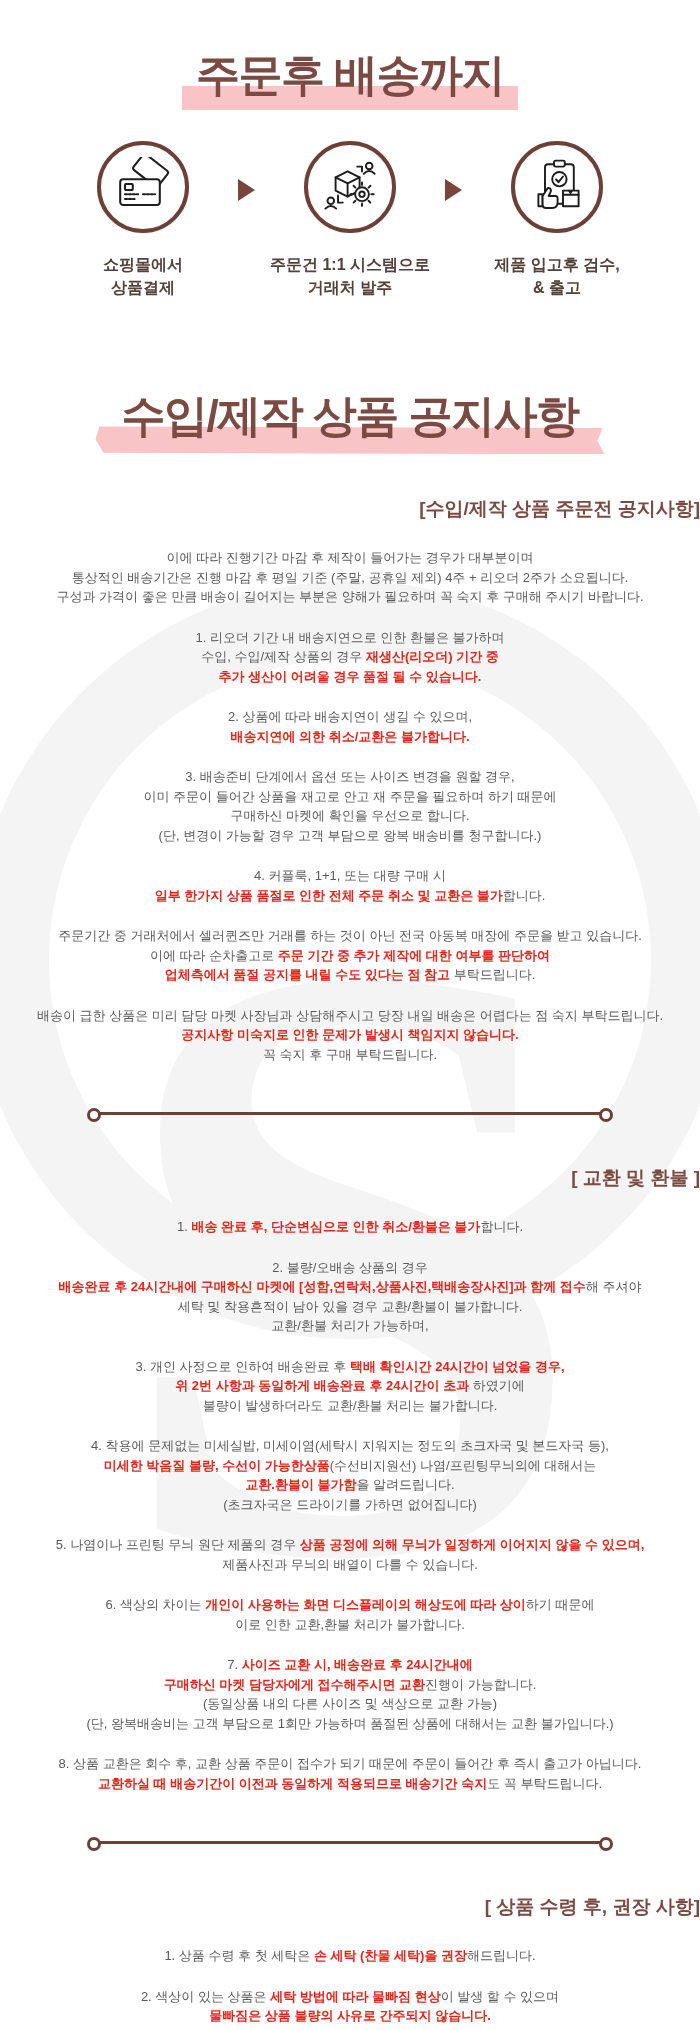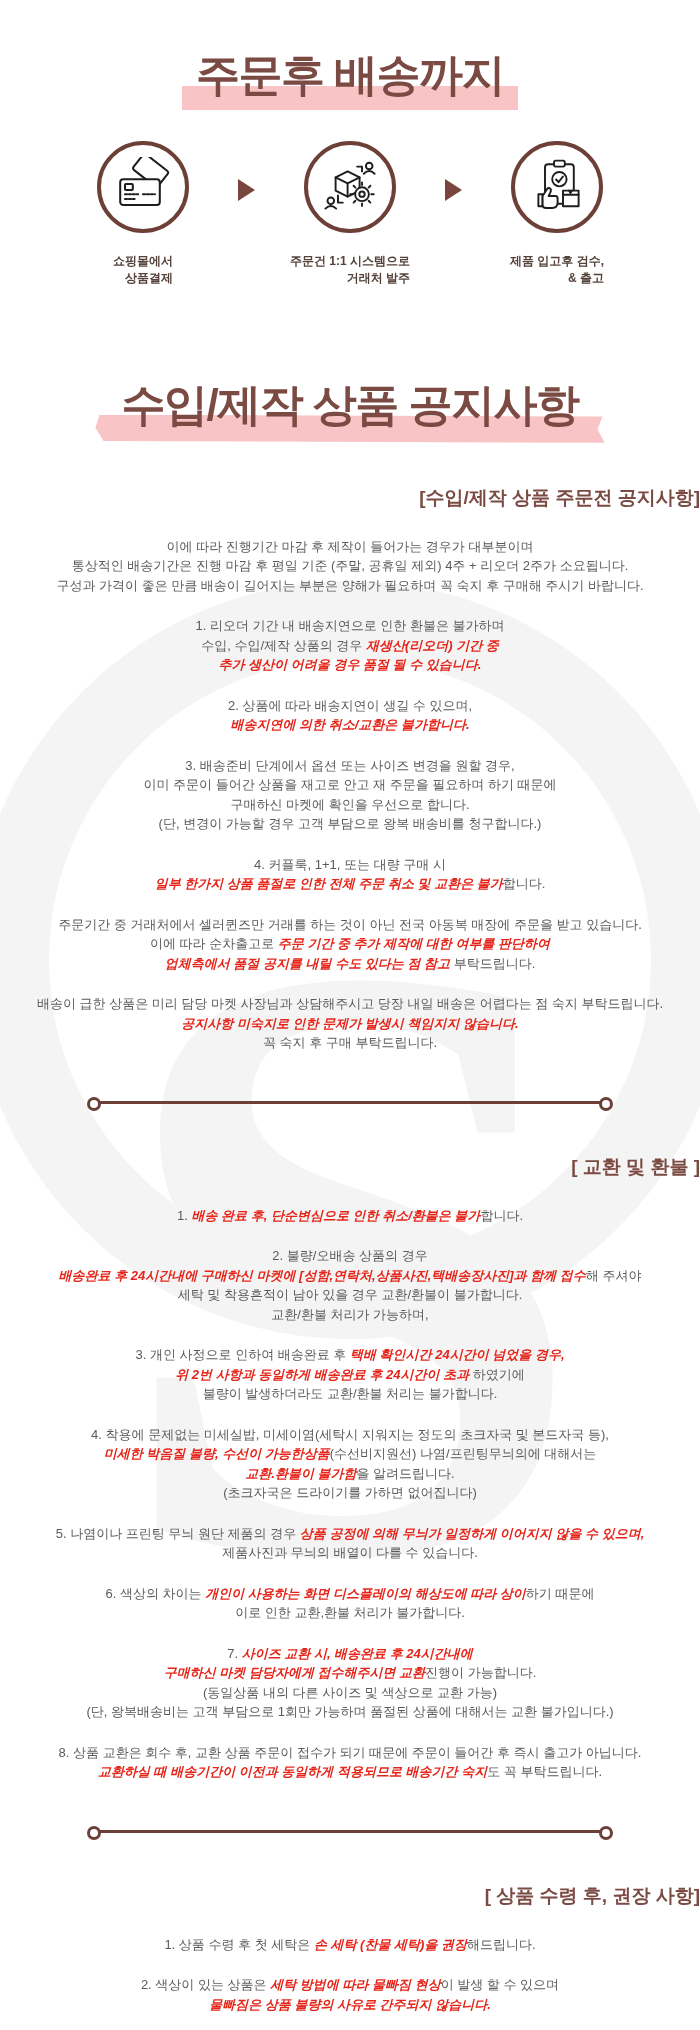--- a/index.html
+++ b/index.html
@@ -25,29 +25,29 @@
 
   
   .process{padding-top:46px;text-align:center;}
   .steps{display:flex;align-items:flex-start;justify-content:center;margin-top:36px;}
   .step{display:flex;flex-direction:column;align-items:center;width:186px;}
   .step-circle{width:92px;height:92px;border:4px solid var(--brown-dark);border-radius:50%;
     display:flex;align-items:center;justify-content:center;background:#fff;}
   .step-circle svg{width:60px;height:60px;}
   .arrow-right{width:0;height:0;border-top:11px solid transparent;border-bottom:11px solid transparent;
     border-left:17px solid #7a453c;margin:38px 2px 0 2px;}
-  .step-label{margin-top:20px;font-size:12px;font-weight:700;color:var(--label);line-height:1.45;text-align:right;}
+  .step-label{margin-top:20px;font-size:16px;font-weight:700;color:var(--label);line-height:1.45;}
   .step-label span{display:block;}
 
   
   .notice{margin-top:88px;text-align:center;}
   .sec-heading{text-align:right;color:var(--brown);font-weight:800;font-size:19px;margin:50px 0 26px;}
   .para{text-align:center;color:var(--gray);font-size:13px;line-height:1.5;margin:21px 14px;font-weight:400;}
   .para .ln{display:block;}
-  .para .red{color:var(--red);font-weight:700;font-style:italic;}
+  .para .red{color:var(--red);font-weight:700;}
   .divider{position:relative;width:500px;margin:48px auto;border-top:3px solid var(--brown-dark);}
   .divider::before,.divider::after{content:"";position:absolute;top:-7px;width:8px;height:8px;
     border:3px solid var(--brown-dark);border-radius:50%;background:#fff;}
   .divider::before{left:-13px;}
   .divider::after{right:-13px;}
 </style>
 </head>
 <body>
 
 <div class="page">

